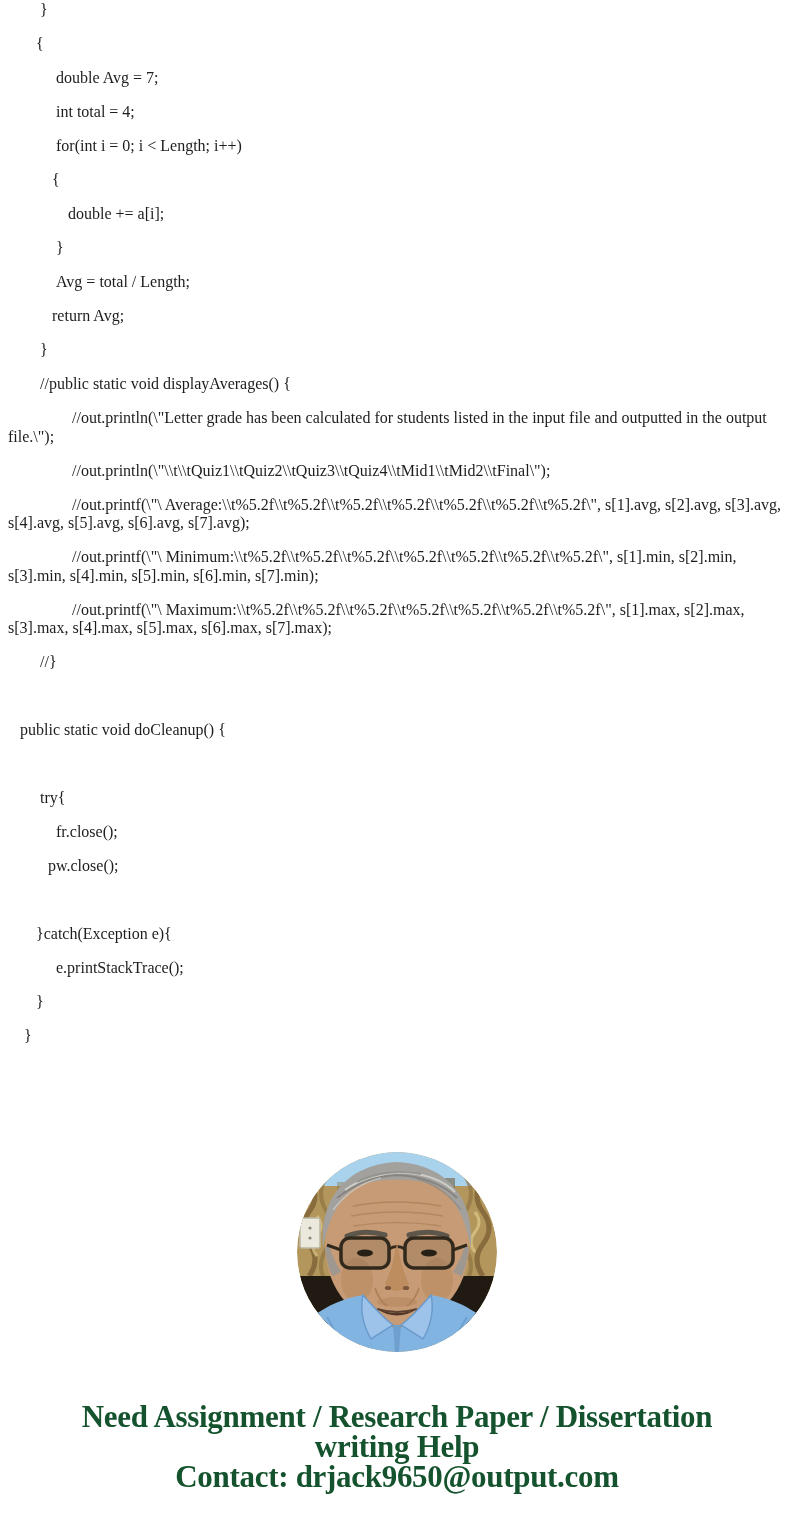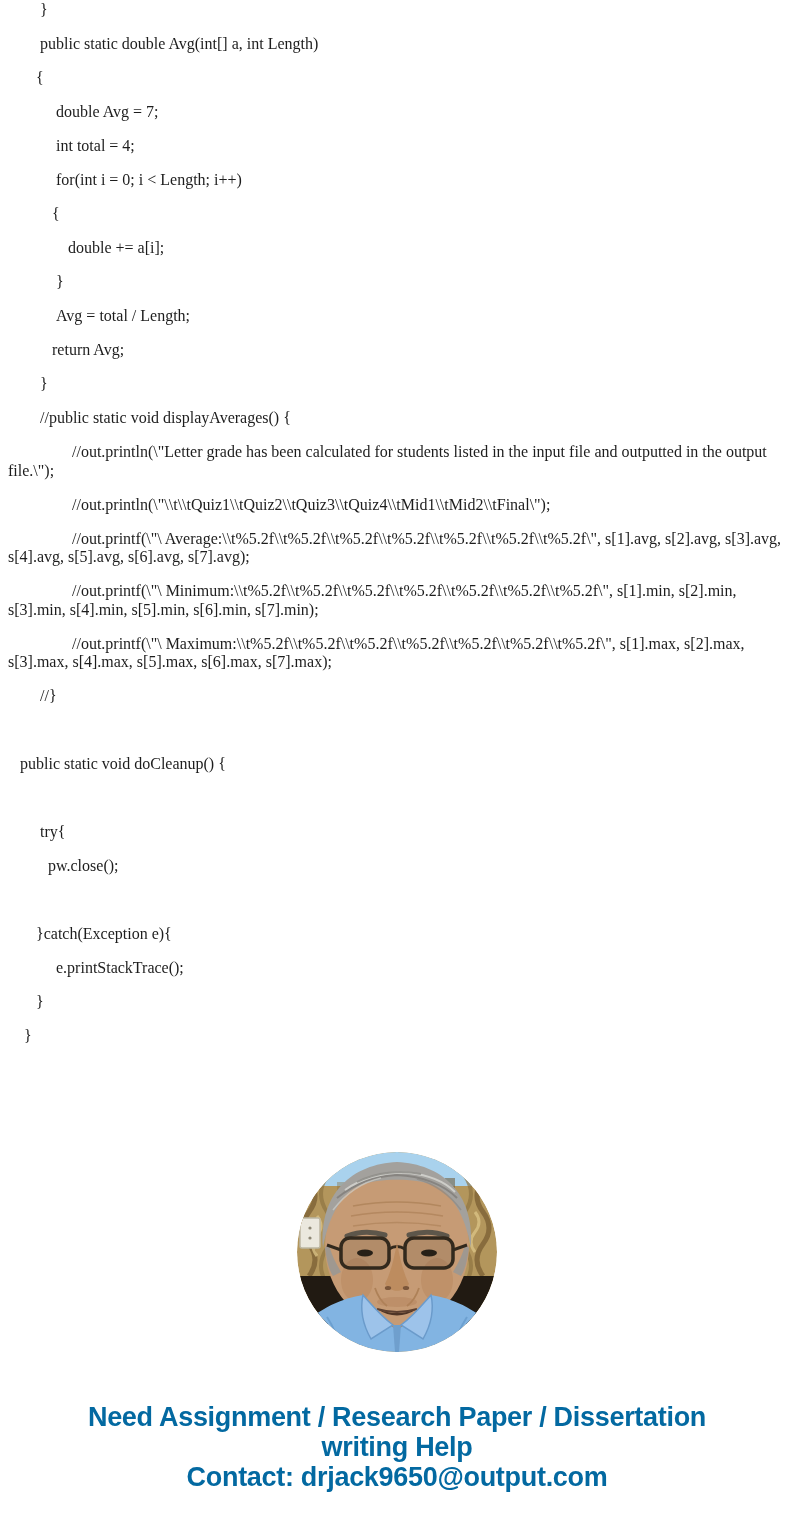--- a/index.html
+++ b/index.html
@@ -30,37 +30,36 @@
     height:200px;
     border-radius:50%;
     overflow:hidden;
   }
   .footer {
     position:absolute;
     top:1402px;
     left:0;
     right:0;
     text-align:center;
-    font-family:Liberation Sans, sans-serif;
+    font-family:Liberation Serif, serif;
     font-weight:700;
-    font-size:27px;
+    font-size:31px;
     line-height:30px;
     letter-spacing:-0.3px;
-    color:#0369a1;
+    color:#14532d;
   }
   .footer-line { margin:0; }
 </style>
 </head>
 <body>
 
 <div class="page">
 
   <div class="code-doc">
       <p class="code-line">        }</p>
-      <p class="code-line">        public static double Avg(int[] a, int Length)</p>
       <p class="code-line">       {</p>
       <p class="code-line">            double Avg = 7;</p>
       <p class="code-line">            int total = 4;</p>
       <p class="code-line">            for(int i = 0; i &lt; Length; i++)</p>
       <p class="code-line">           {</p>
       <p class="code-line">               double += a[i];</p>
       <p class="code-line">            }</p>
       <p class="code-line">            Avg = total / Length;</p>
       <p class="code-line">           return Avg;</p>
       <p class="code-line">        }</p>
@@ -68,20 +67,21 @@
       <p class="code-line">                //out.println(\"Letter grade has been calculated for students listed in the input file and outputted in the output file.\");</p>
       <p class="code-line">                //out.println(\"\\t\\tQuiz1\\tQuiz2\\tQuiz3\\tQuiz4\\tMid1\\tMid2\\tFinal\");</p>
       <p class="code-line">                //out.printf(\"\ Average:\\t%5.2f\\t%5.2f\\t%5.2f\\t%5.2f\\t%5.2f\\t%5.2f\\t%5.2f\", s[1].avg, s[2].avg, s[3].avg, s[4].avg, s[5].avg, s[6].avg, s[7].avg);</p>
       <p class="code-line">                //out.printf(\"\ Minimum:\\t%5.2f\\t%5.2f\\t%5.2f\\t%5.2f\\t%5.2f\\t%5.2f\\t%5.2f\", s[1].min, s[2].min, s[3].min, s[4].min, s[5].min, s[6].min, s[7].min);</p>
       <p class="code-line">                //out.printf(\"\ Maximum:\\t%5.2f\\t%5.2f\\t%5.2f\\t%5.2f\\t%5.2f\\t%5.2f\\t%5.2f\", s[1].max, s[2].max, s[3].max, s[4].max, s[5].max, s[6].max, s[7].max);</p>
       <p class="code-line">        //}</p>
       <p class="code-line">&nbsp;</p>
       <p class="code-line">   public static void doCleanup() {</p>
       <p class="code-line">&nbsp;</p>
       <p class="code-line">        try{</p>
+      <p class="code-line">            fr.close();</p>
       <p class="code-line">          pw.close();</p>
       <p class="code-line">&nbsp;</p>
       <p class="code-line">       }catch(Exception e){</p>
       <p class="code-line">            e.printStackTrace();</p>
       <p class="code-line">       }</p>
       <p class="code-line">    }</p>
     </div>
 
   <div class="avatar-wrap">
     <svg width="200" height="200" viewBox="0 0 200 200">

